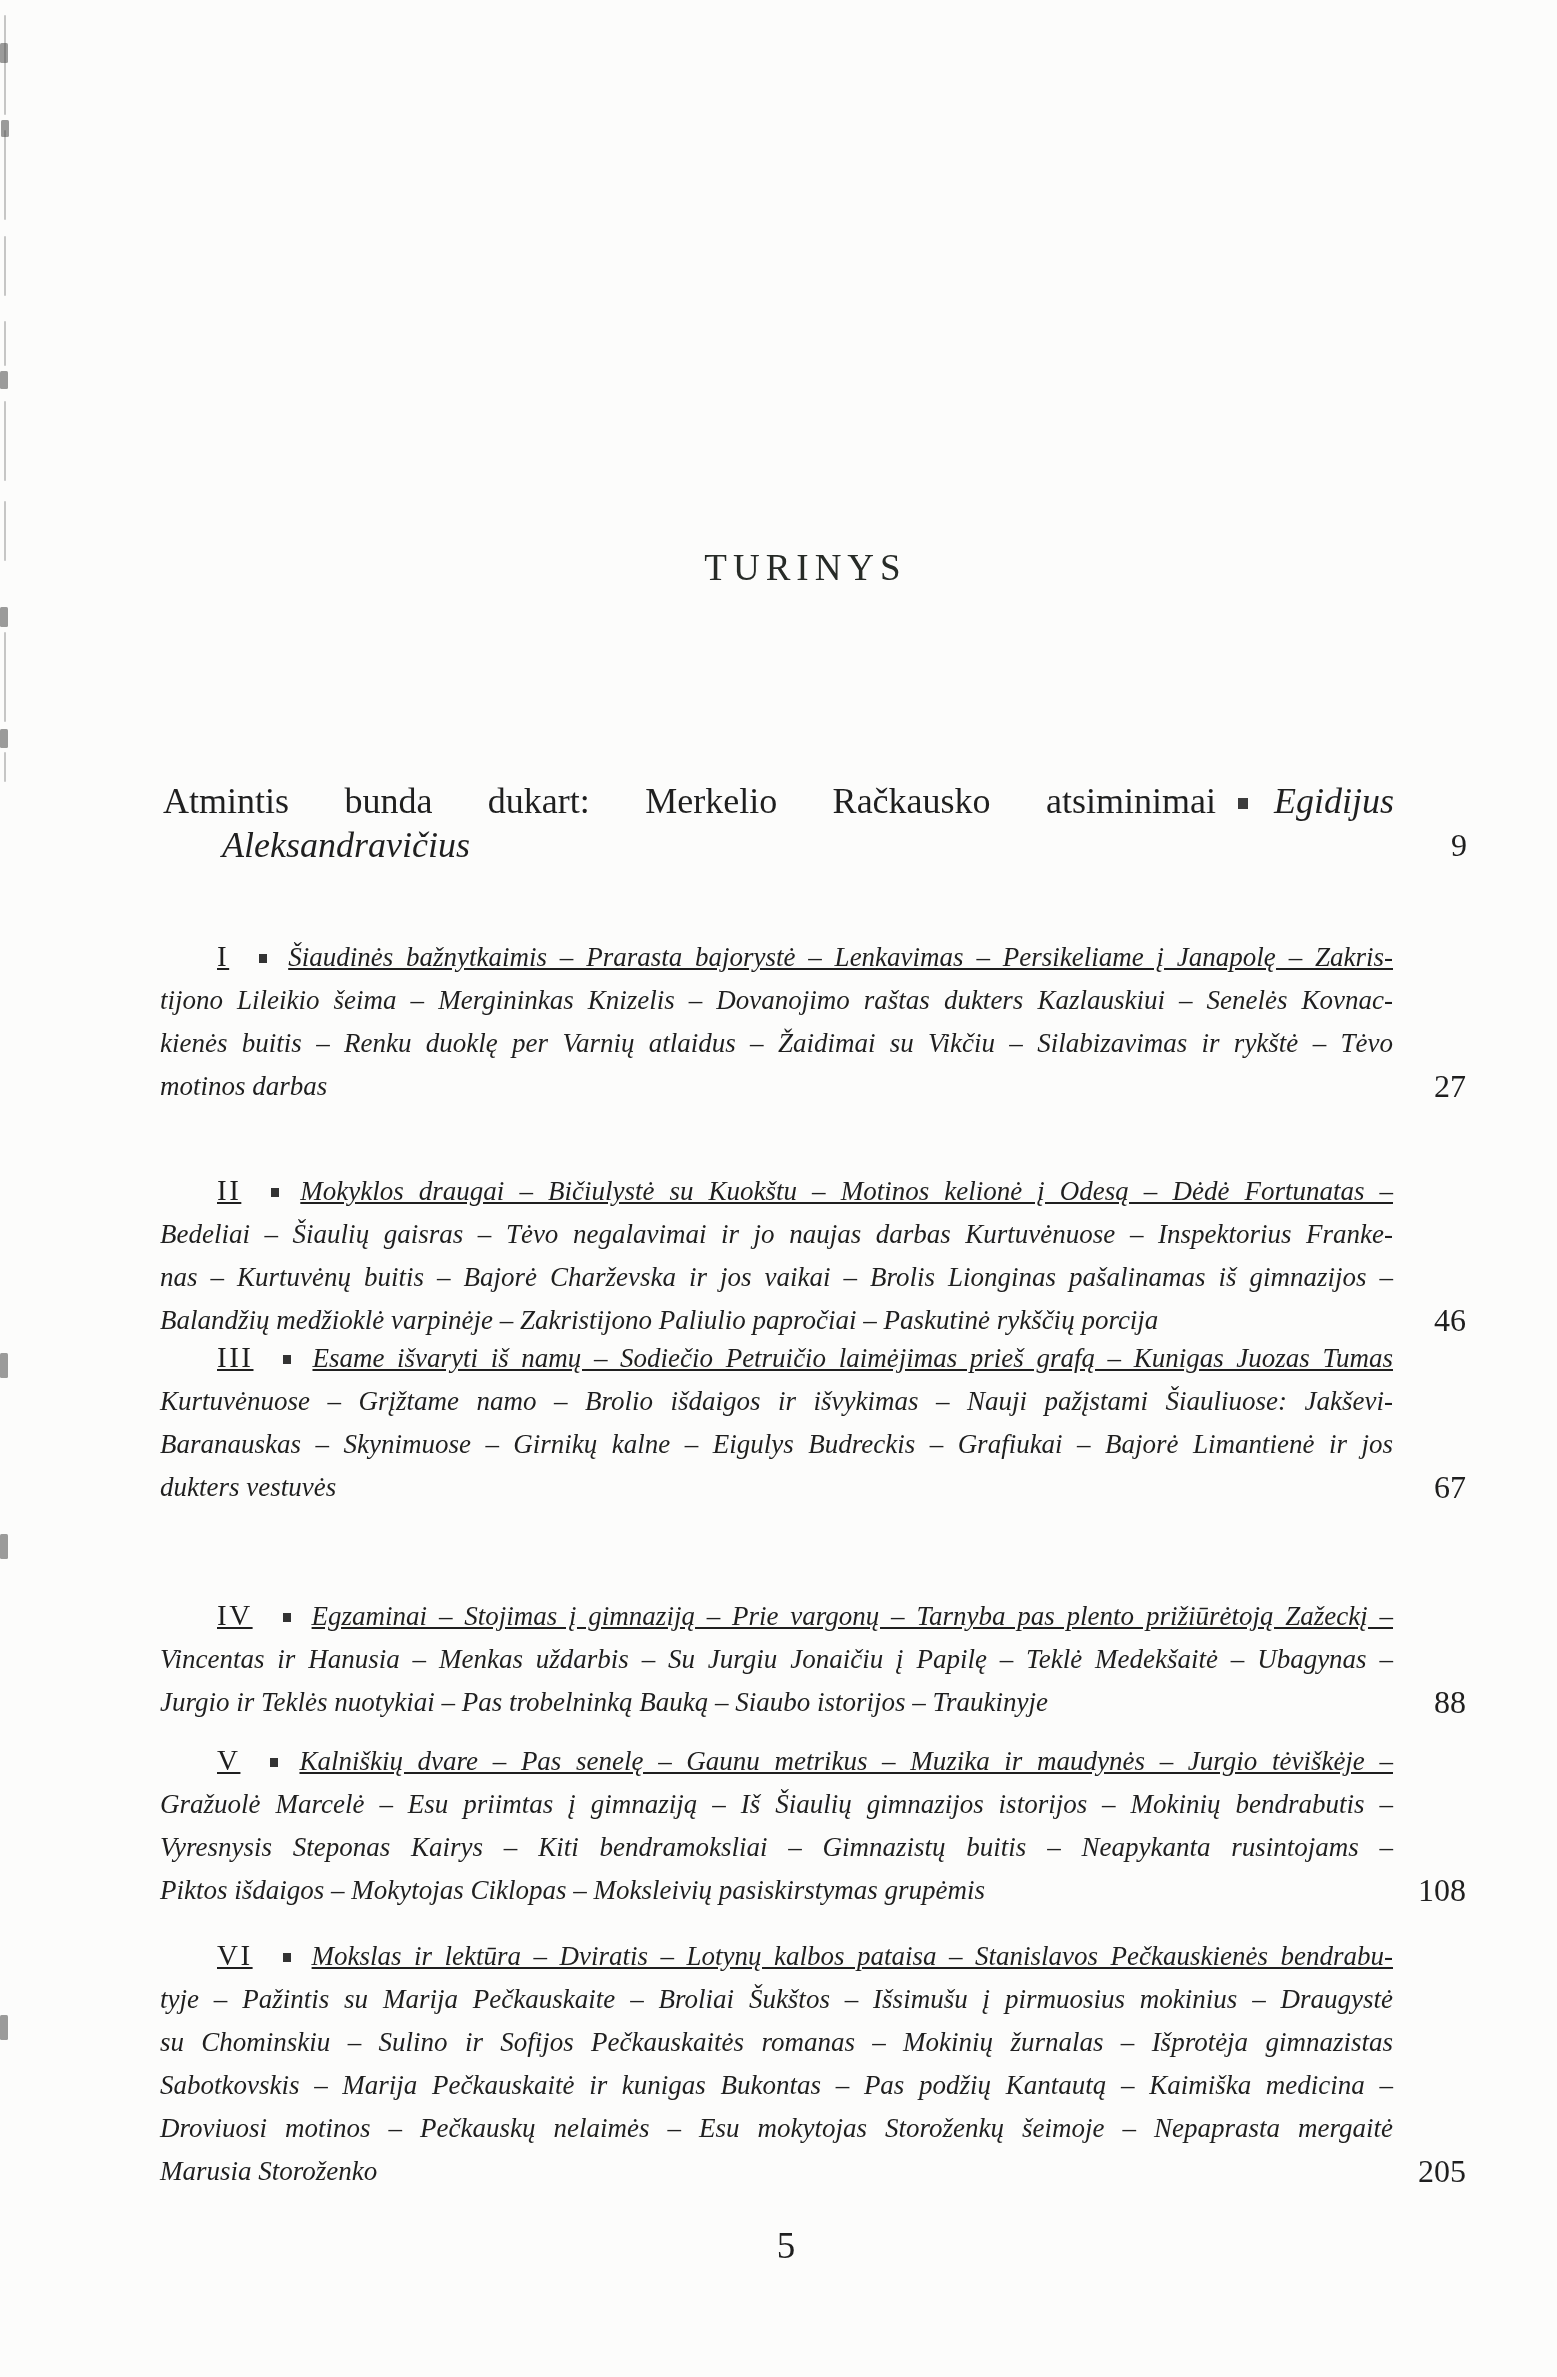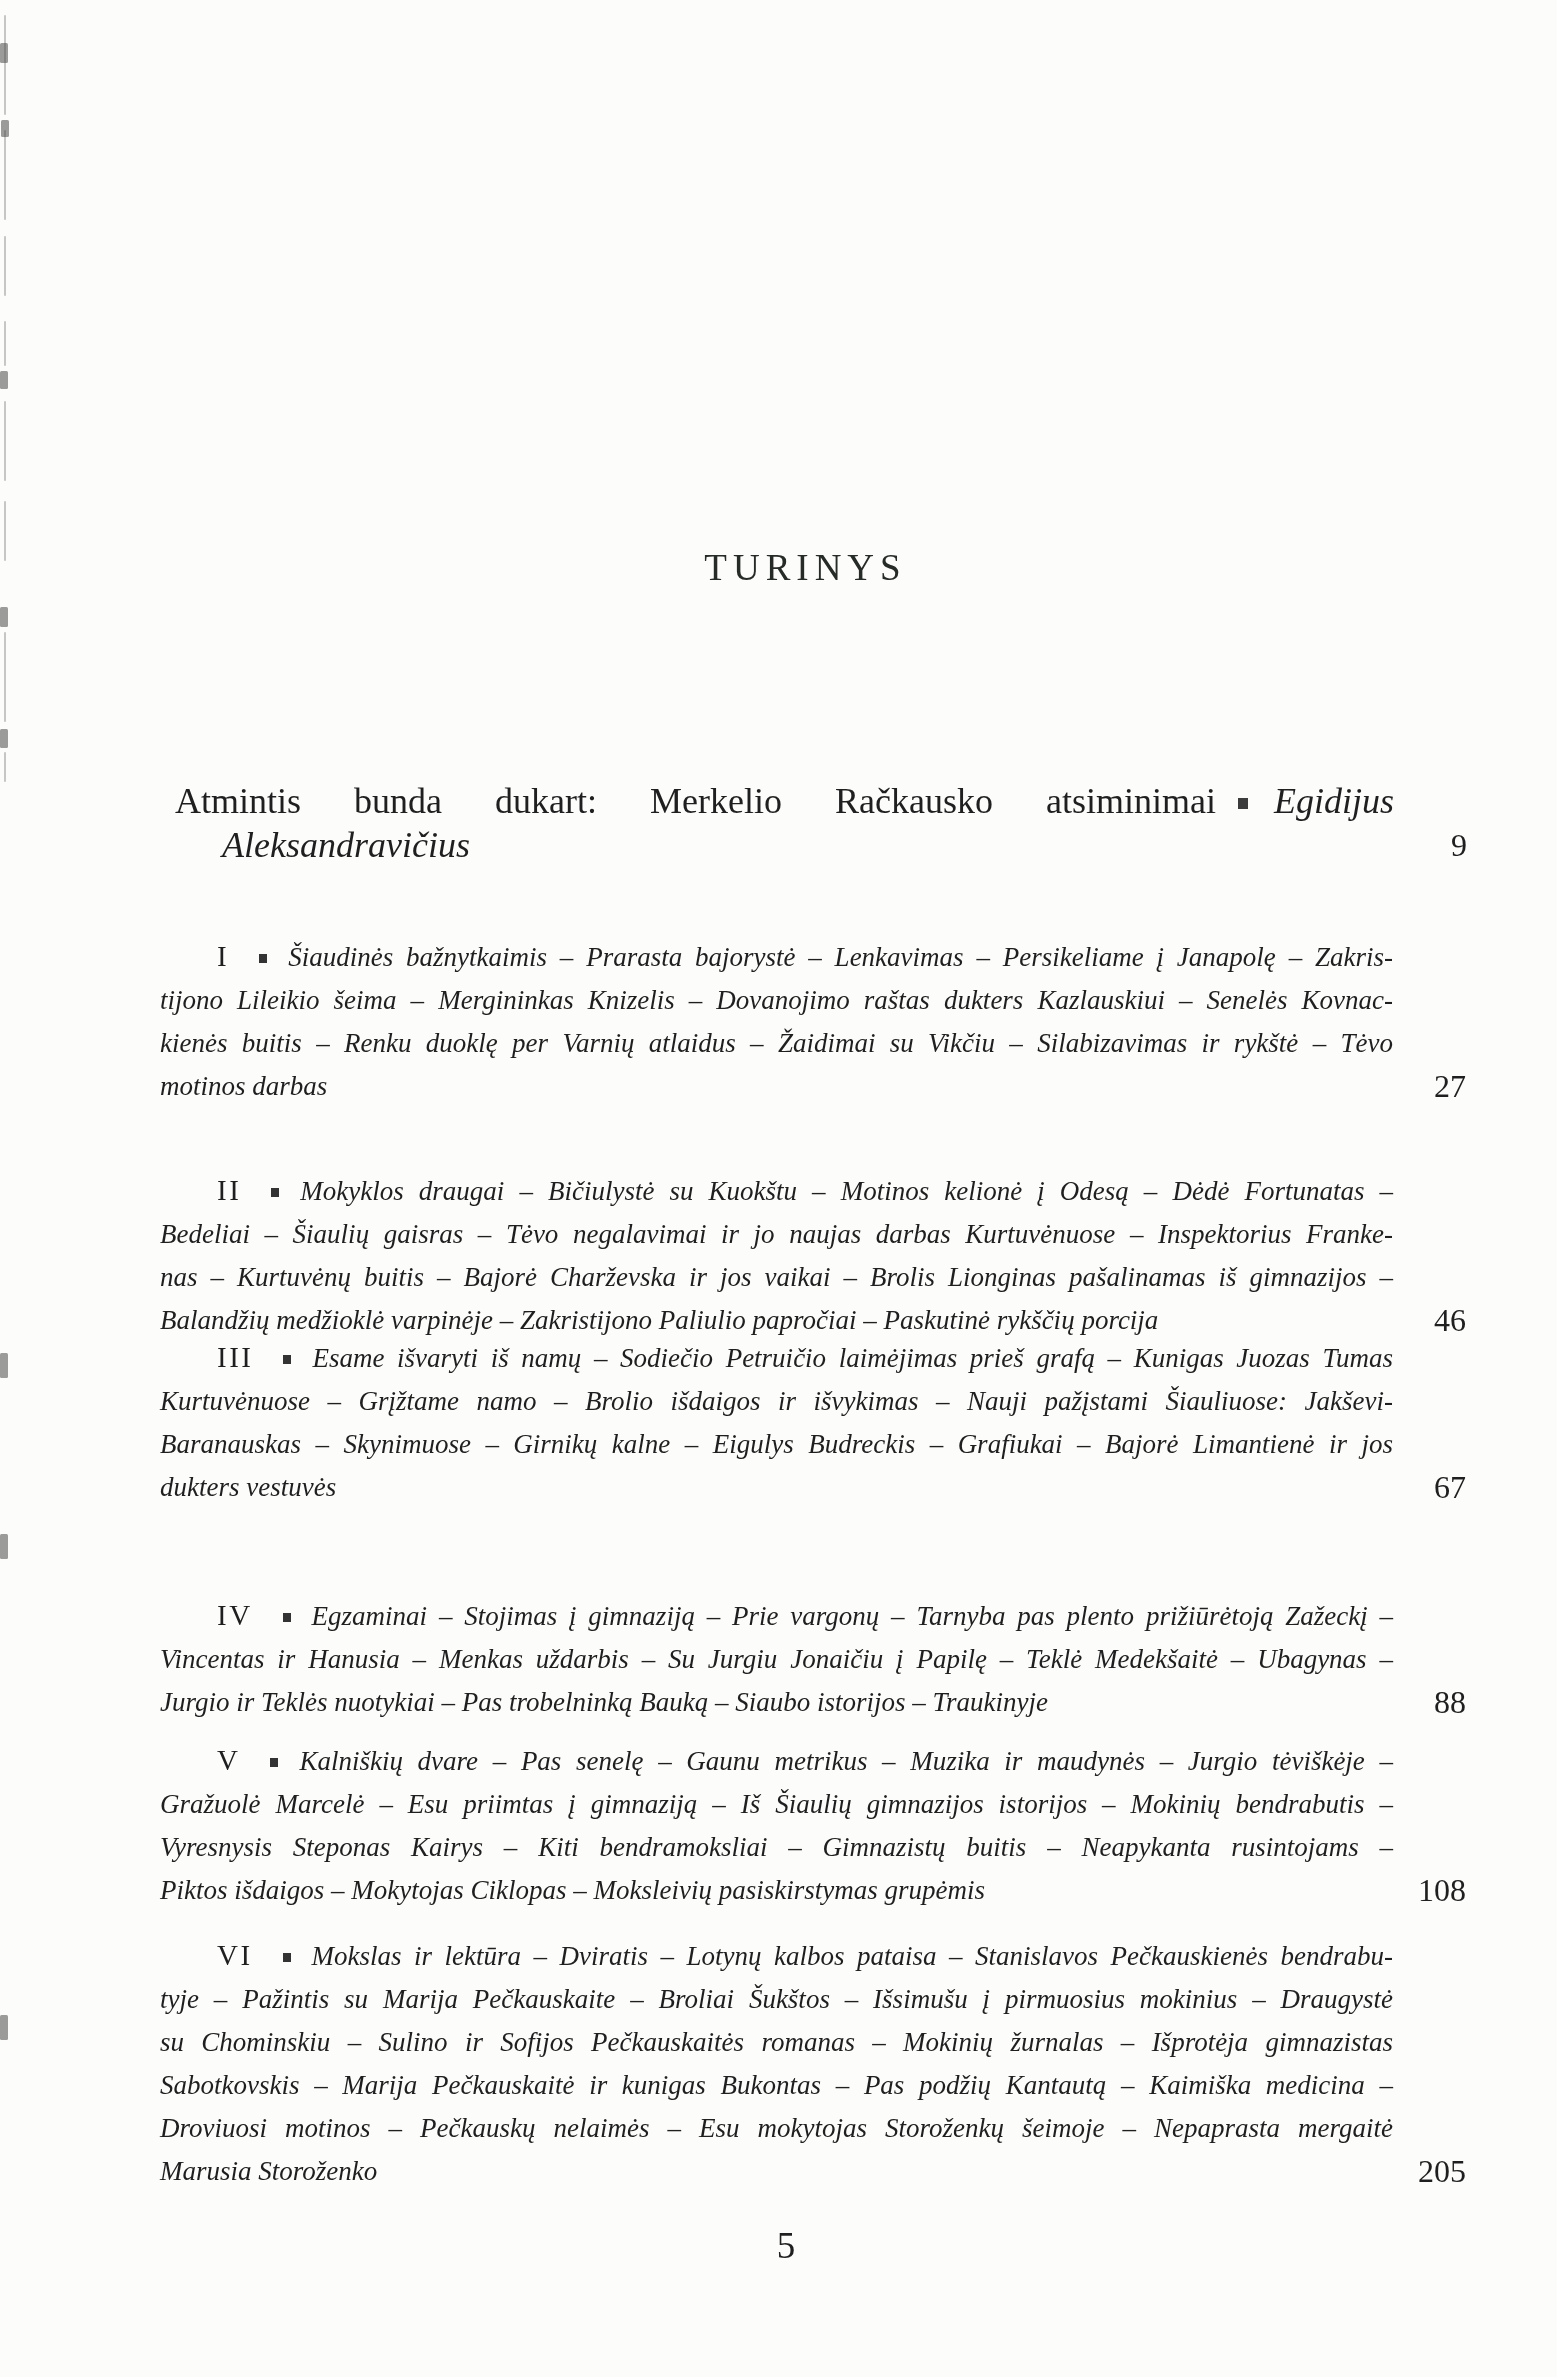--- a/index.html
+++ b/index.html
@@ -22,38 +22,38 @@
     padding-left:58px;text-align:center;
     font-size:37px;line-height:37px;letter-spacing:6px;
     color:#272b27;font-weight:400;
   }
 
   
   .entry{
     position:absolute;left:163px;top:779px;width:1231px;
     font-size:36px;line-height:44px;
   }
-  .entry .eline1{text-align:justify;text-align-last:justify;margin-left:12px;}
+  .entry .eline1{text-align:justify;text-align-last:justify;}
   .entry .eline2{padding-left:59px;font-style:italic;}
   .italic{font-style:italic;}
 
   
   .chapter{
     position:absolute;left:160px;width:1233px;
     font-size:27px;line-height:43px;font-style:italic;
   }
   .chapter.c0{top:935px;}
   .chapter.c1{top:1169px;}
   .chapter.c2{top:1336px;}
   .chapter.c3{top:1594px;}
   .chapter.c4{top:1739px;}
   .chapter.c5{top:1934px;}
   .line{text-align:justify;text-align-last:justify;}
   .line.last{text-align:right;text-align-last:left;}
-  .line.first{padding-left:57px;}
+  .line.first{padding-left:57px;text-decoration:underline;}
   .numeral{font-style:normal;font-size:29px;letter-spacing:2.5px;margin-right:15px;}
 
   .bullet{
     display:inline-block;width:8px;height:8.5px;background:#333333;
     margin:0 21px 0 15px;vertical-align:3.5px;
   }
   .entry .bullet{width:10px;height:10.5px;background:#3c3c3c;margin:0 26px 0 22px;vertical-align:4.5px;}
 
   
   .pageref{

